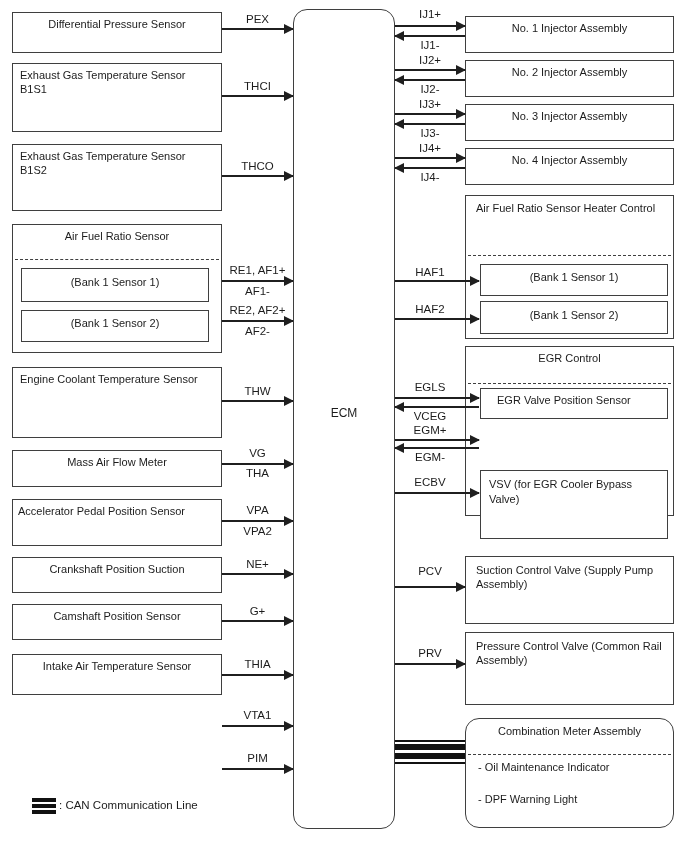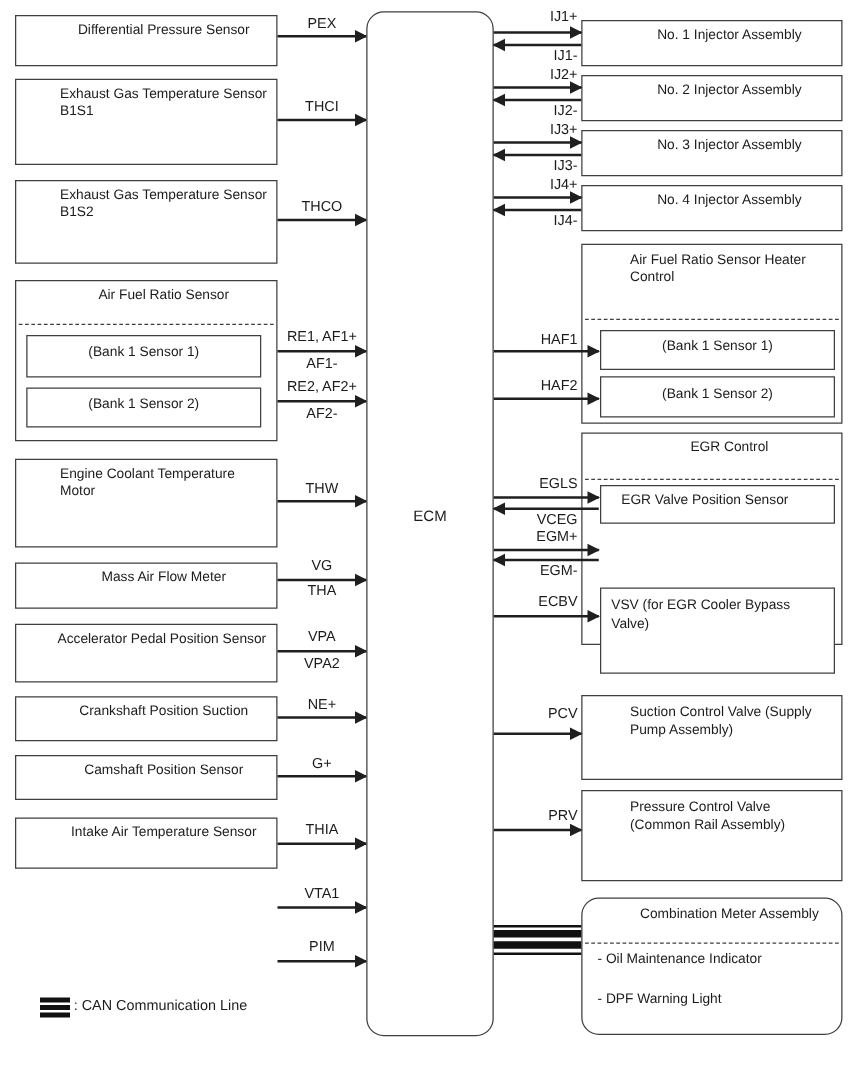--- a/index.html
+++ b/index.html
@@ -6,33 +6,33 @@
   #diagram {
     position:relative; width:688px; height:852px; background:#ffffff;
     font-family:"Liberation Sans", sans-serif; color:#1c1c1c; overflow:hidden;
   }
   .bx {
     position:absolute; left:12px; width:210px; box-sizing:border-box;
     border:1.5px solid #3f3f3f; background:#ffffff;
   }
   .rbx { left:465px; width:209px; }
   .rnd { border-radius:14px; }
-  .ttl { font-size:11px; line-height:1.3; padding:4px 7px; color:#1c1c1c;margin-left:28px; }
+  .ttl { font-size:11px; line-height:1.3; padding:4px 7px; color:#1c1c1c; }
   .c { text-align:center; }
   .inner {
     position:absolute; box-sizing:border-box; border:1.5px solid #3f3f3f;
     background:#ffffff; font-size:11px;
   }
   .dashsep { position:absolute; left:2px; right:2px; height:0; border-top:1.5px dashed #3f3f3f; }
   .wire { position:absolute; height:2px; background:#1f1f1f; }
   .ah { position:absolute; width:0; height:0; top:50%; transform:translateY(-50%); }
   .ah-r { right:-1px; border-left:10px solid #1f1f1f; border-top:5px solid transparent; border-bottom:5px solid transparent; }
   .ah-l { left:-1px; border-right:10px solid #1f1f1f; border-top:5px solid transparent; border-bottom:5px solid transparent; }
   .sigL { position:absolute; left:222px; width:71px; text-align:center; font-size:11.5px; white-space:nowrap; }
-  .sigR { position:absolute; left:398px; width:64px; text-align:right; font-size:11.5px; white-space:nowrap; }
+  .sigR { position:absolute; left:398px; width:64px; text-align:center; font-size:11.5px; white-space:nowrap; }
   .ecm {
     position:absolute; left:293px; top:9px; width:102px; height:820px;
     box-sizing:border-box; border:1.5px solid #3f3f3f; border-radius:14px; background:#ffffff;
   }
   .ecm-lbl { position:absolute; left:293px; top:406px; width:102px; text-align:center; font-size:12px; }
   .canbar { position:absolute; left:0; width:100%; background:#111111; }
   .legend-icon { position:absolute; left:32px; top:798px; width:24px; height:16px; }
   .legend-icon i { display:block; height:4px; background:#111111; margin-bottom:2px; }
   .legend-lbl { position:absolute; left:59px; top:799px; font-size:11.5px; }
   .item-line { position:absolute; left:12px; right:6px; font-size:11px; }
@@ -57,21 +57,21 @@
     <div class="dashsep" style="top:34px"></div>
     <div class="inner c" style="left:8px;top:43px;width:188px;height:34px;padding-top:7px">
       <span>(Bank 1 Sensor 1)</span>
     </div>
     <div class="inner c" style="left:8px;top:85px;width:188px;height:32px;padding-top:6px">
       <span>(Bank 1 Sensor 2)</span>
     </div>
   </div>
 
   <div class="bx" style="top:367px;height:71px">
-    <div class="ttl">Engine Coolant Temperature Motor</div>
+    <div class="ttl">Engine Coolant Temperature Sensor</div>
   </div>
   <div class="bx" style="top:450px;height:37px">
     <div class="ttl c">Mass Air Flow Meter</div>
   </div>
   <div class="bx" style="top:499px;height:47px">
     <div class="ttl" style="padding:4px 5px">Accelerator Pedal Position Sensor</div>
   </div>
   <div class="bx" style="top:557px;height:36px">
     <div class="ttl c">Crankshaft Position Suction</div>
   </div>

